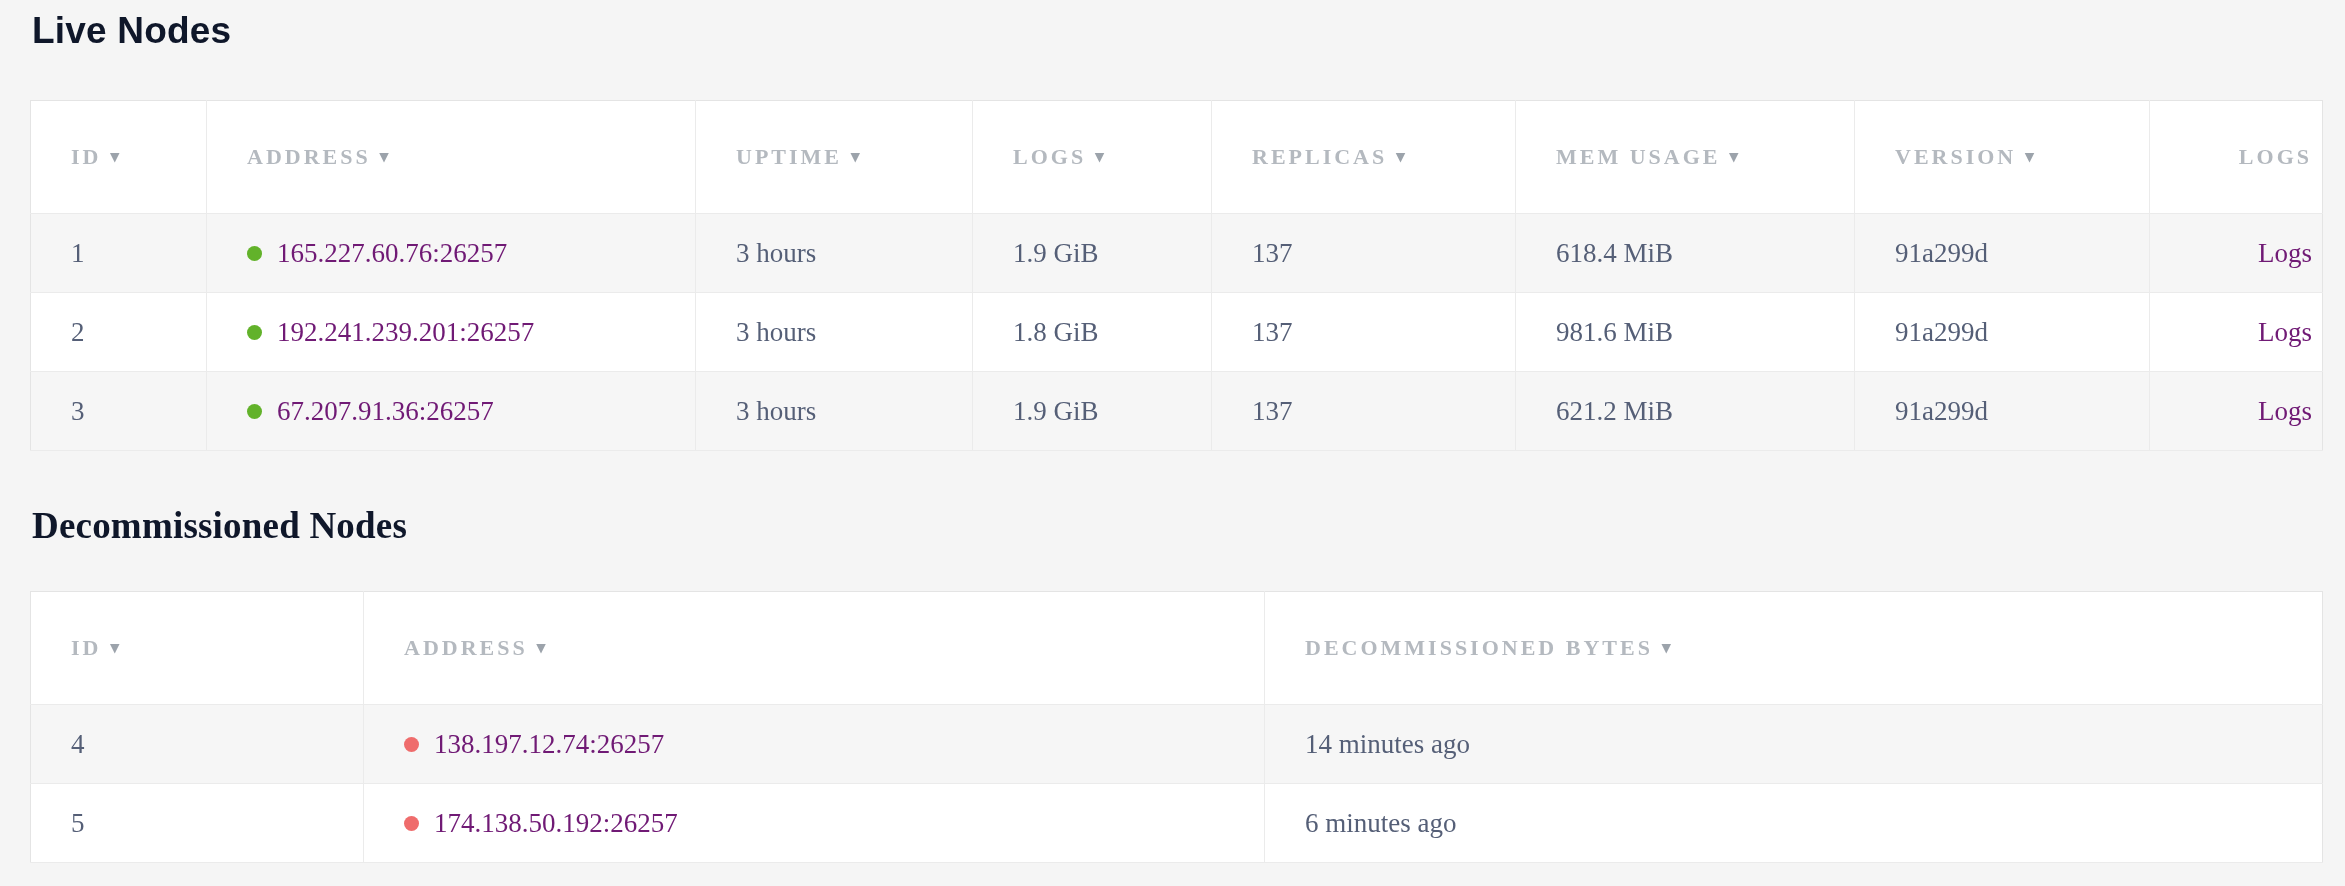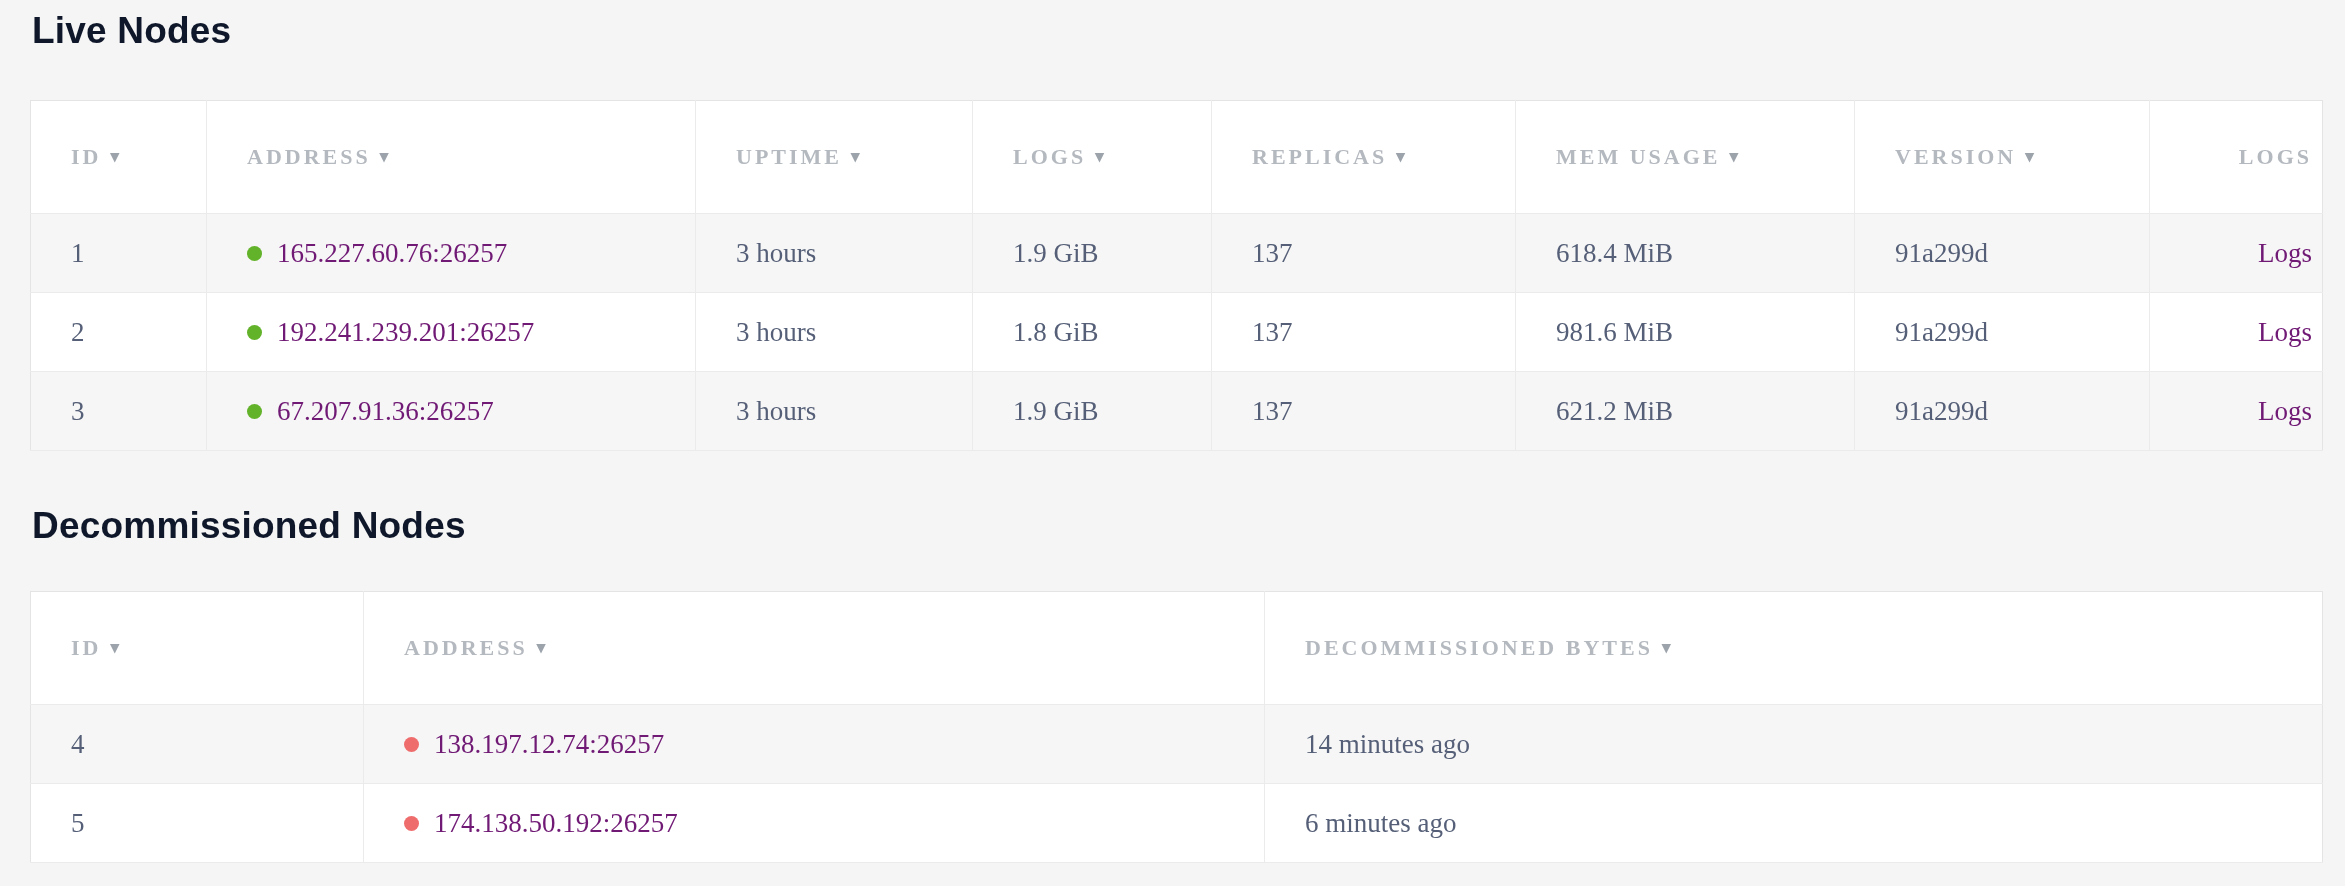--- a/index.html
+++ b/index.html
@@ -12,21 +12,21 @@
   .page { padding: 8px 23px 0 30px; }
 
   h2.section-title {
     font-size: 37px;
     line-height: 46px;
     font-weight: 700;
     color: #0f172a;
     margin-left: 2px;
     letter-spacing: 0.2px;
   }
-  h2.second { margin-top: 52px; }
+  h2.second { margin-top: 52px; font-family: Liberation Serif, serif; }
 
   table.nodes {
     margin-top: 46px;
     width: 2292px;
     table-layout: fixed;
     border-collapse: collapse;
     background: #ffffff;
     border: 1px solid #e4e4e4;
   }
   table.nodes.decommissioned { margin-top: 42px; }

